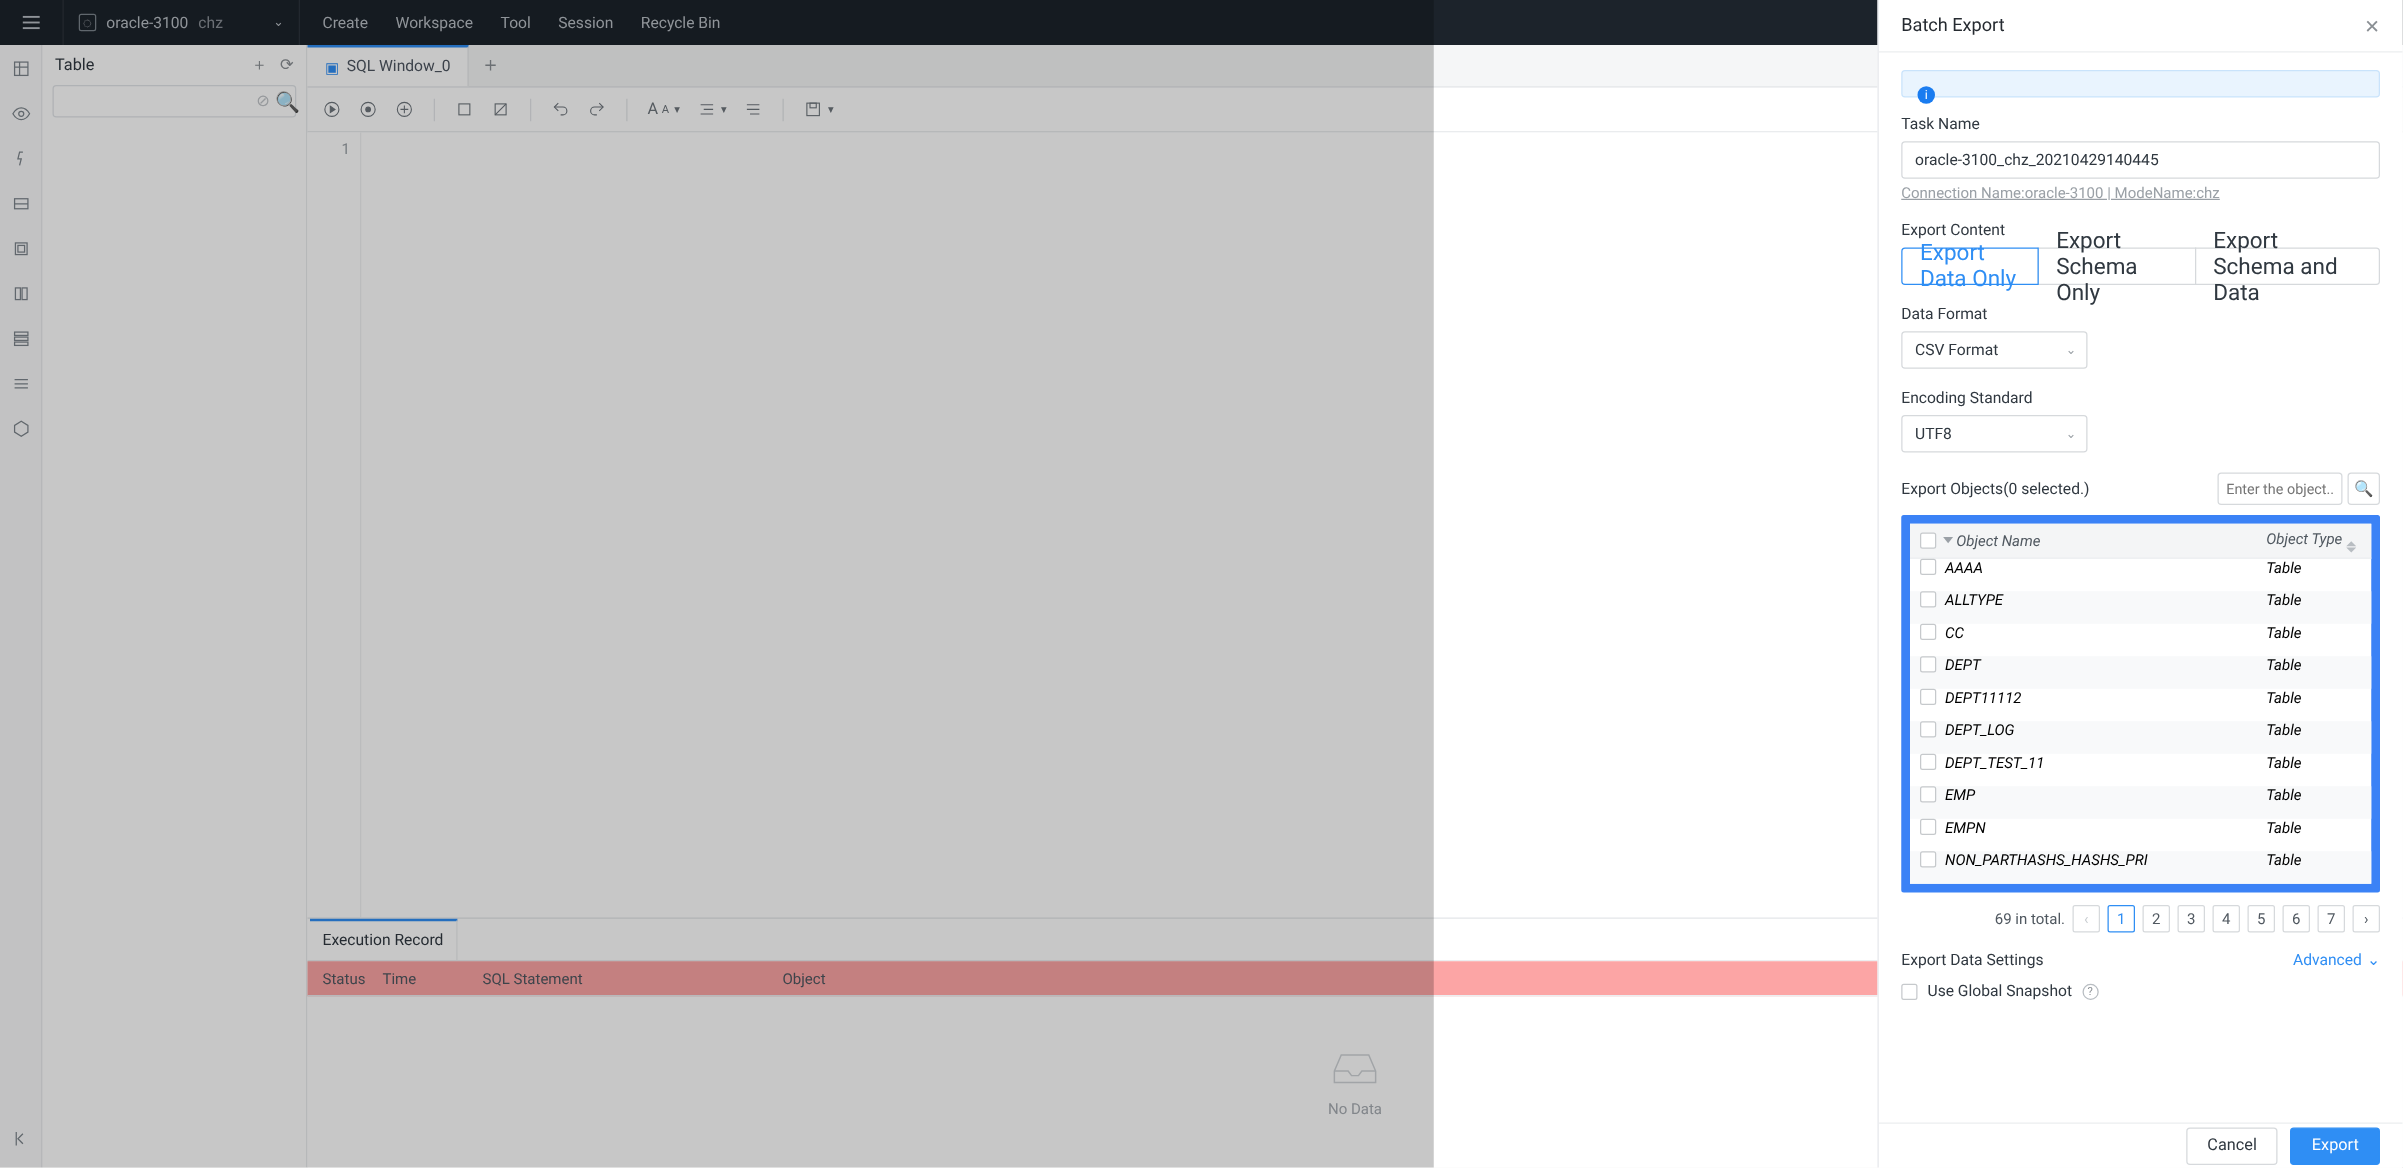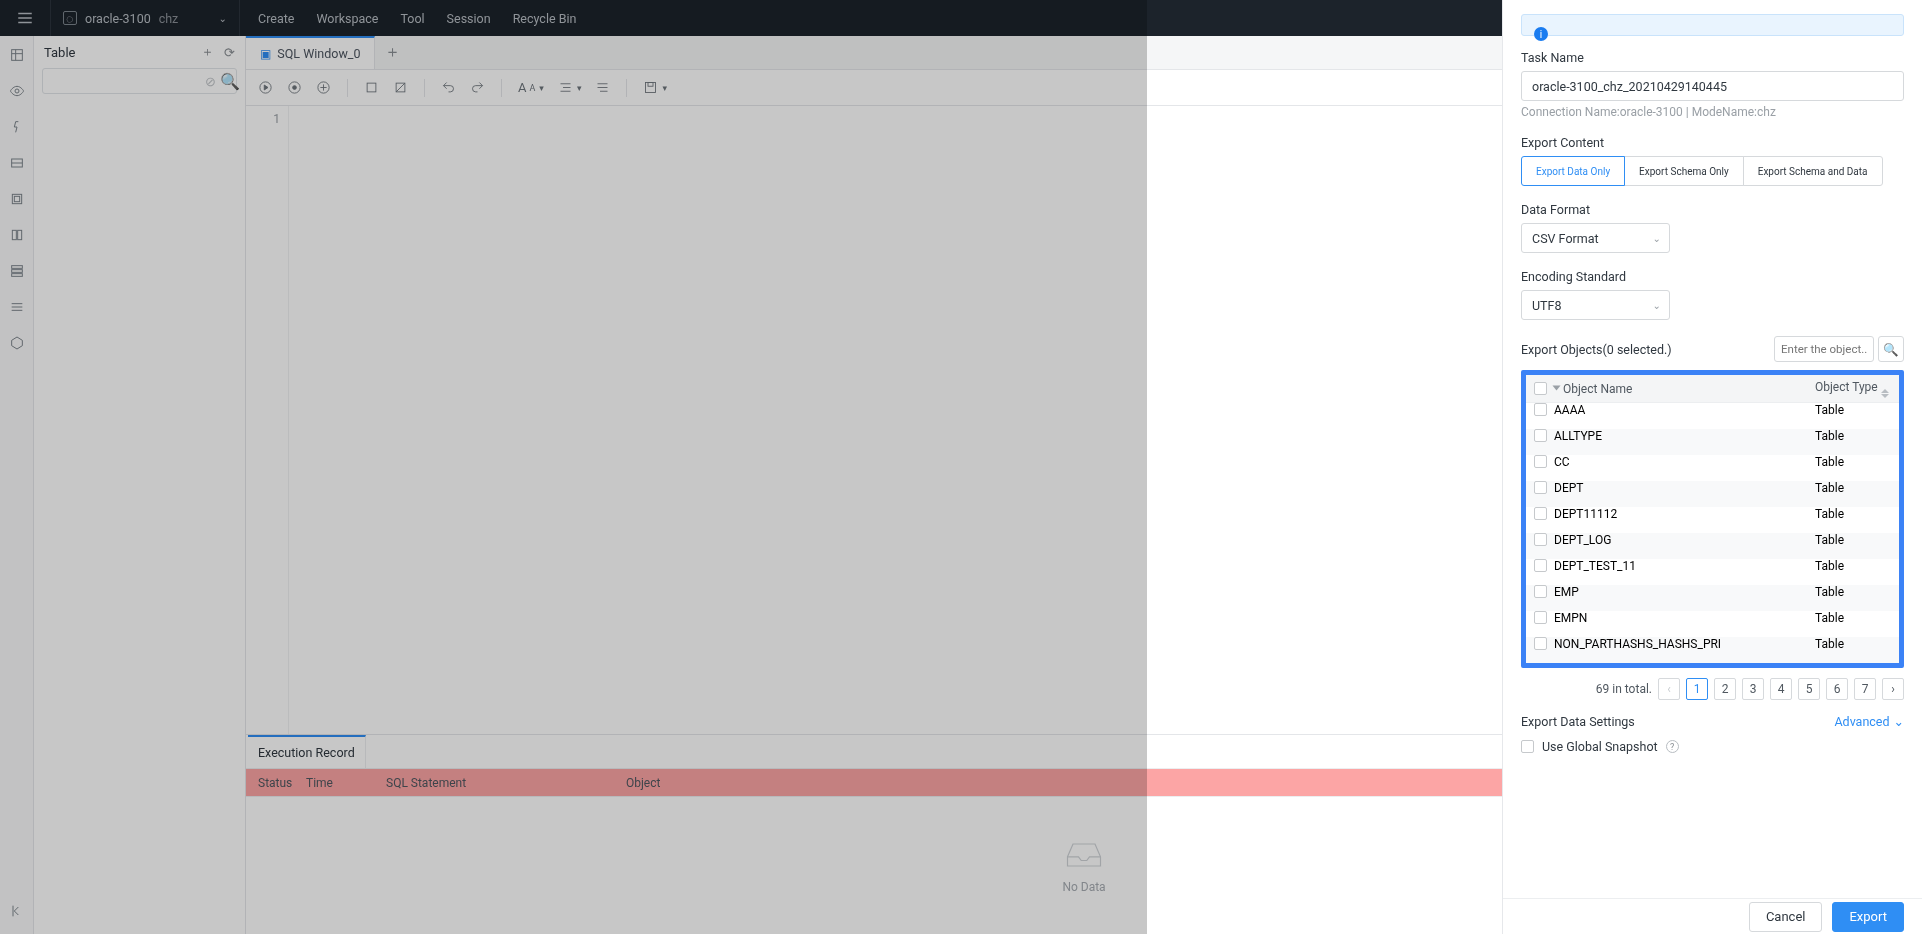--- a/index.html
+++ b/index.html
@@ -63,39 +63,39 @@
 .drawer-hd .spacer{flex:1;}
 .drawer-hd .close{ color:#8a8f94; cursor:pointer; font-size:15px;}
 .drawer-body { flex:1; overflow-y:auto; padding:14px 18px 8px 18px; font-size:12.5px; color:#303840; }
 .drawer-body::-webkit-scrollbar{width:8px;} .drawer-body::-webkit-scrollbar-thumb{background:#d8dbde;border-radius:4px;}
 
 .alert { background:#e9f4fe; border:1px solid #c9e3fb; border-radius:3px; padding:10px 12px 10px 36px; position:relative; color:#3a4048; font-size:12px; line-height:1.5; margin-bottom:14px;}
 .alert .aicn{position:absolute; left:12px; top:12px; width:14px; height:14px; border-radius:50%; background:#1a7cf0; color:#fff; font-size:10px; display:flex; align-items:center; justify-content:center;}
 
 .flabel { font-size:12.5px; color:#303840; margin-bottom:6px; }
 .finput { width:100%; height:30px; border:1px solid #d6d9dc; border-radius:3px; padding:0 10px; font-size:12.5px; color:#303840; outline:none; }
-.fhint { font-size:12px; color:#9aa0a6; margin-top:4px; }
+.fhint { font-size:12px; color:#9aa0a6; margin-top:4px;text-decoration:underline; }
 .fgroup { margin-bottom:16px; }
 
 .seg { display:flex; }
-.seg .segbtn { height:30px; padding:0 14px; border:1px solid #d6d9dc; display:flex; align-items:center; font-size:10px; cursor:pointer; background:#fff; margin-left:-1px;}
+.seg .segbtn { height:30px; padding:0 14px; border:1px solid #d6d9dc; display:flex; align-items:center; font-size:18px; cursor:pointer; background:#fff; margin-left:-1px;}
 .seg .segbtn:first-child{border-top-left-radius:3px;border-bottom-left-radius:3px;margin-left:0;}
 .seg .segbtn:last-child{border-top-right-radius:3px;border-bottom-right-radius:3px;}
 .seg .segbtn.active{ color:#2f8ef4; border-color:#2f8ef4; z-index:1; }
 
 .fselect { width:149px; height:30px; border:1px solid #d6d9dc; border-radius:3px; padding:0 22px 0 10px; font-size:12.5px; display:flex; align-items:center; position:relative; cursor:pointer; background:#fff;}
 .fselect .sar { position:absolute; right:8px; top:50%; transform:translateY(-50%); color:#9aa0a6; font-size:10px;}
 
 .objhdr { display:flex; align-items:center; margin-bottom:8px;}
 .objhdr .ohl { flex:1; font-size:12.5px; color:#303840;}
 .objsearch { width:100px; height:26px; border:1px solid #d6d9dc; border-radius:3px; padding:0 6px; font-size:11.5px; color:#9aa0a6; display:flex; align-items:center;}
 .objsearch input { border:0; outline:none; width:100%; font-size:11.5px; background:transparent;}
 .objsbtn { width:26px; height:26px; border:1px solid #d6d9dc; border-radius:3px; margin-left:4px; display:flex; align-items:center; justify-content:center; color:#6e757c; cursor:pointer; }
 
-.objtable { border:5px solid #3b82f6; border-radius:2px; }
+.objtable { border:7px solid #3b82f6; border-radius:2px;font-style:italic; }
 .objth { height:28px; background:#f4f5f6; display:flex; align-items:center; font-size:12px; color:#505860; border-bottom:1px solid #eceef0;}
 .objth .thc1{width:28px; display:flex; justify-content:center;} .objth .thc2{flex:1;} .objth .thc3{width:84px;}
 .ck { width:13px; height:13px; border:1px solid #c6c9cc; border-radius:2px; background:#fff; display:inline-block;}
 .objrow { height:26px; display:flex; font-size:12px; color:#000000; }
 .objrow.alt { background:#f8f9fa; }
 .objrow .rc1{width:28px; display:flex; justify-content:center;} .objrow .rc2{flex:1;} .objrow .rc3{width:84px;}
 .tri { display:inline-block; width:0;height:0;border-left:5px solid #9aa0a6;border-top:4px solid transparent;border-bottom:4px solid transparent; transform:rotate(90deg); margin-right:4px; vertical-align:1px;}
 
 .pager { display:flex; align-items:center; justify-content:flex-end; gap:6px; margin-top:10px; font-size:12px; color:#505860;}
 .pager .pbtn { min-width:22px; height:22px; border:1px solid #d6d9dc; border-radius:2px; display:flex; align-items:center; justify-content:center; font-size:12px; cursor:pointer; background:#fff; }
@@ -325,20 +325,25 @@
           <path d="M6 20h12l3 4h6l3-4h12"></path>
         </svg>
       <span>No Data</span>
     </div>
   </div>
 </div>
 
 <div class="dim"></div>
 
 <div class="drawer">
+  <div class="drawer-hd">
+    <span>Batch Export</span>
+    <span class="spacer"></span>
+    <span class="close">✕</span>
+  </div>
   <div class="drawer-body">
     <div class="alert">
       <span class="aicn">i</span>
     </div>
 
     <div class="fgroup">
       <div class="flabel">Task Name</div>
       <input class="finput" value="oracle-3100_chz_20210429140445" style="">
       <div class="fhint">Connection Name:oracle-3100 | ModeName:chz</div>
     </div>

